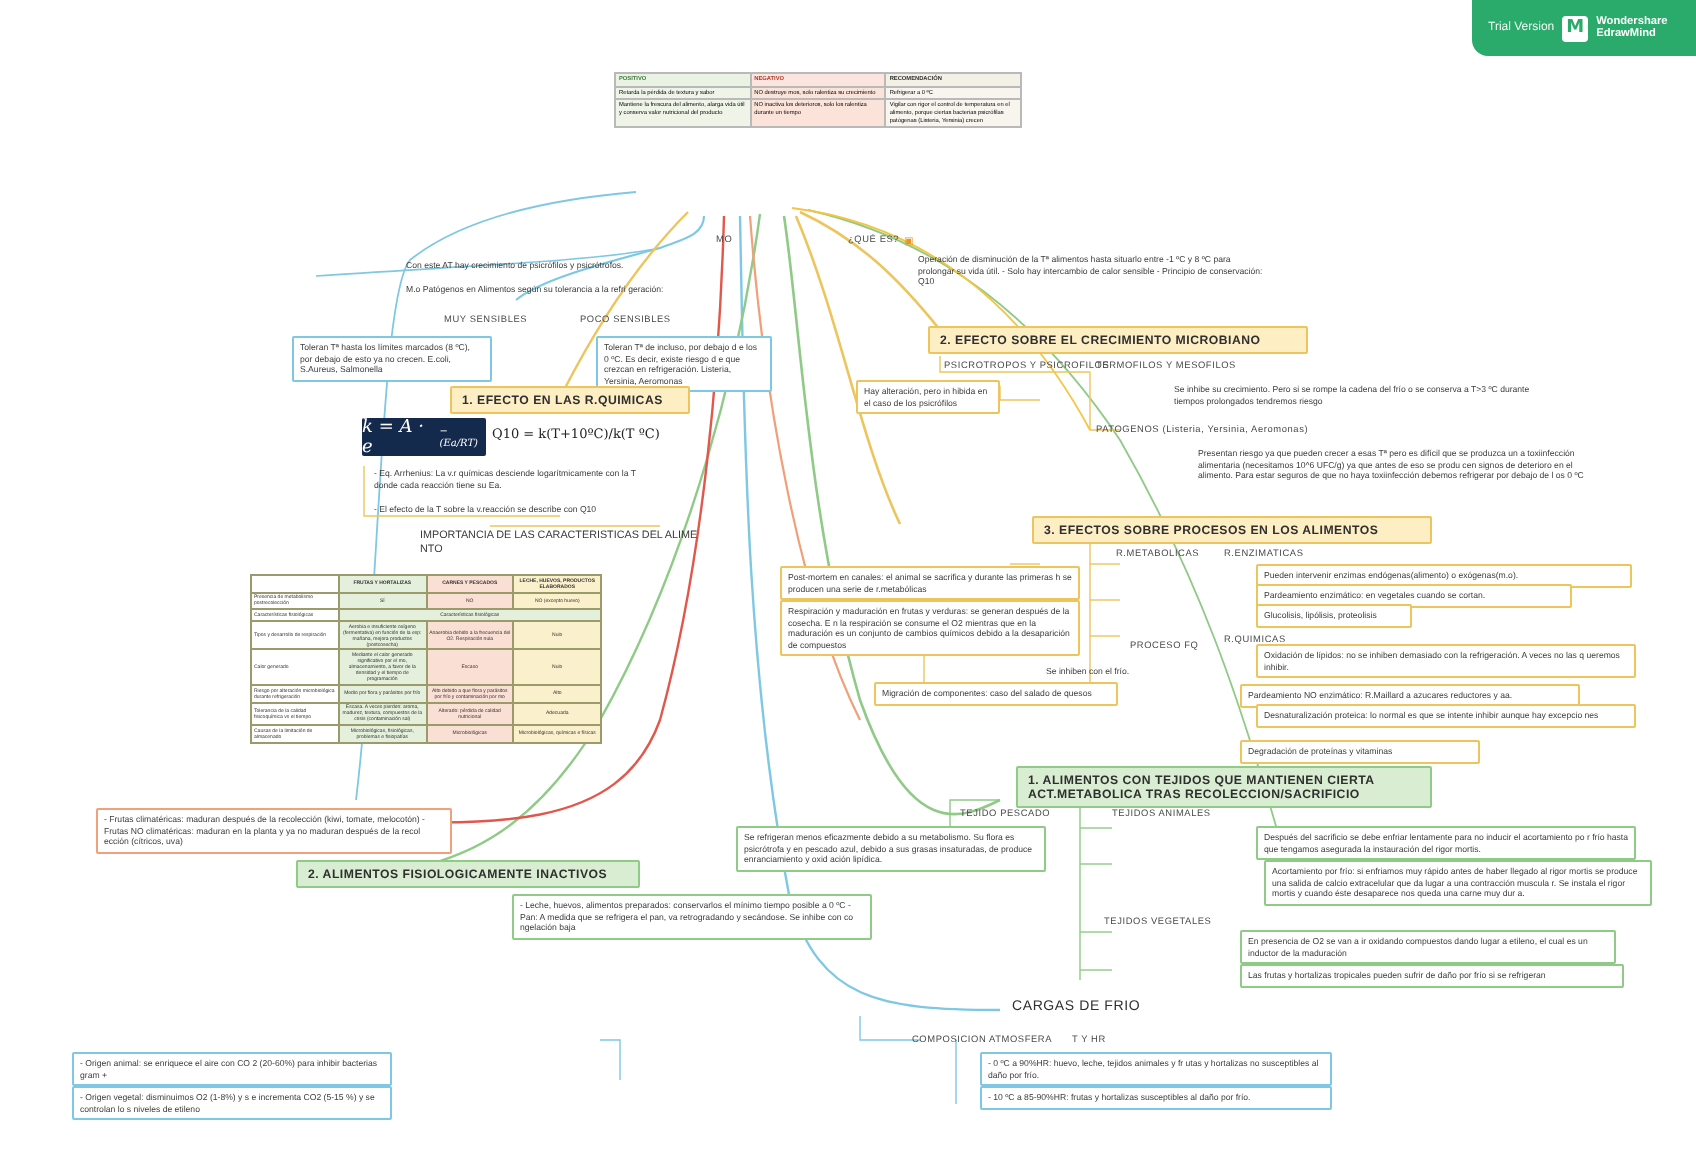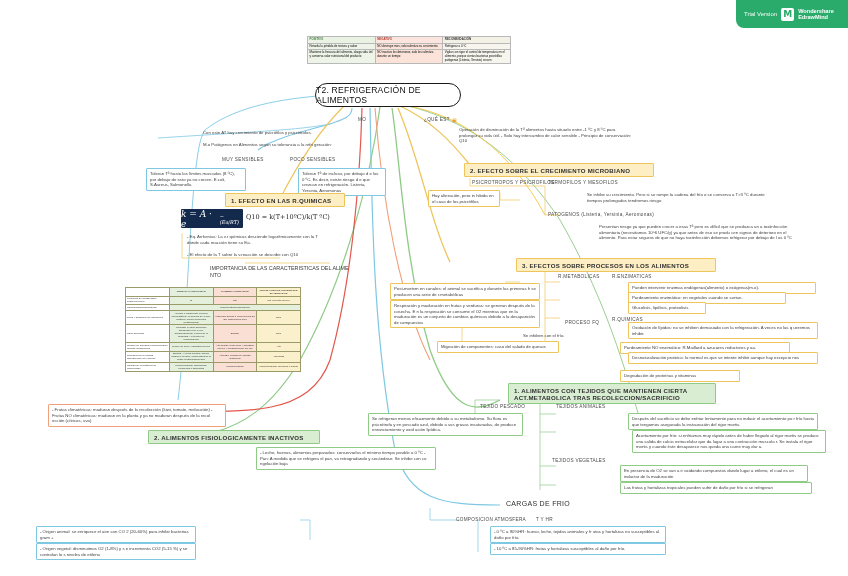--- a/index.html
+++ b/index.html
@@ -266,21 +266,20 @@
       <td class="c-rec">Refrigerar a 0 ºC</td>
     </tr>
     <tr>
       <td class="c-pos">Mantiene la frescura del alimento, alarga vida útil y conserva valor nutricional del producto</td>
       <td class="c-neg">NO inactiva los deterioros, solo los ralentiza durante un tiempo</td>
       <td class="c-rec">Vigilar con rigor el control de temperatura en el alimento, porque ciertas bacterias psicrófilas patógenas (Listeria, Yersinia) crecen</td>
     </tr>
   </tbody>
     </table>
 
-  <div class="central">T2. REFRIGERACIÓN DE ALIMENTOS</div>
 
   <div class="sub" style="left:358px; top:117px;">MO</div>
   <div class="sub" style="left:424px; top:117px;">¿QUÉ ES?</div>
   <div class="emoji" style="left:452px; top:117px;">▣</div>
 
   <div class="box plain" style="left:456px; top:125px; width:180px;">Operación de disminución de la Tª alimentos hasta situarlo
 entre -1 ºC y 8 ºC para prolongar su vida útil.        - Solo
 hay intercambio de calor sensible
 - Principio de conservación: Q10</div>
 

